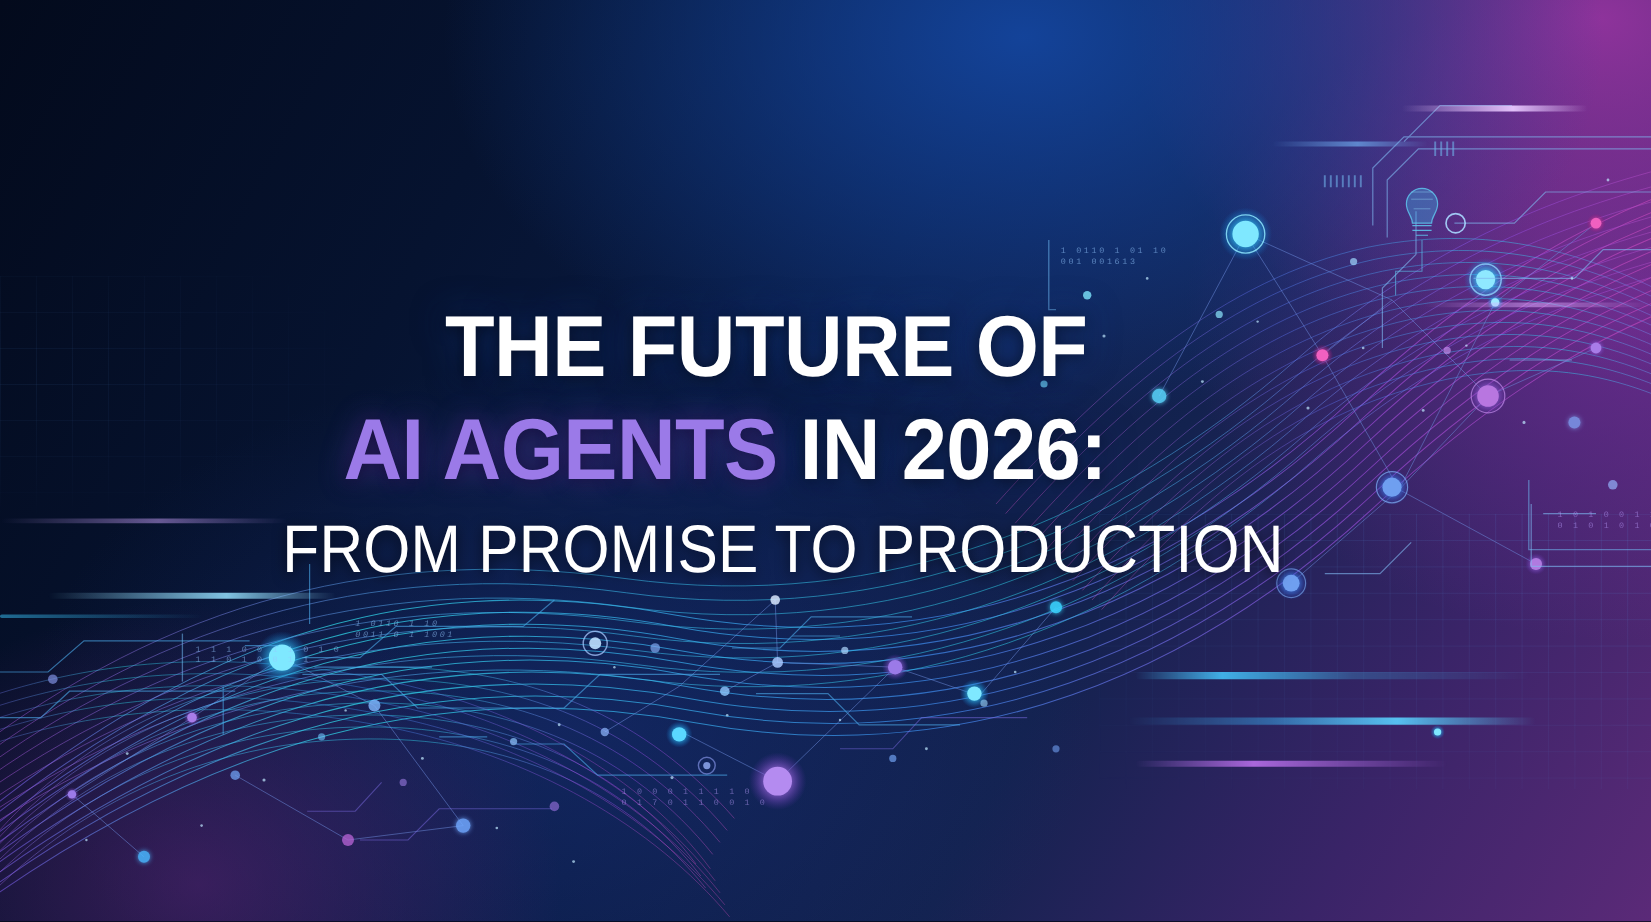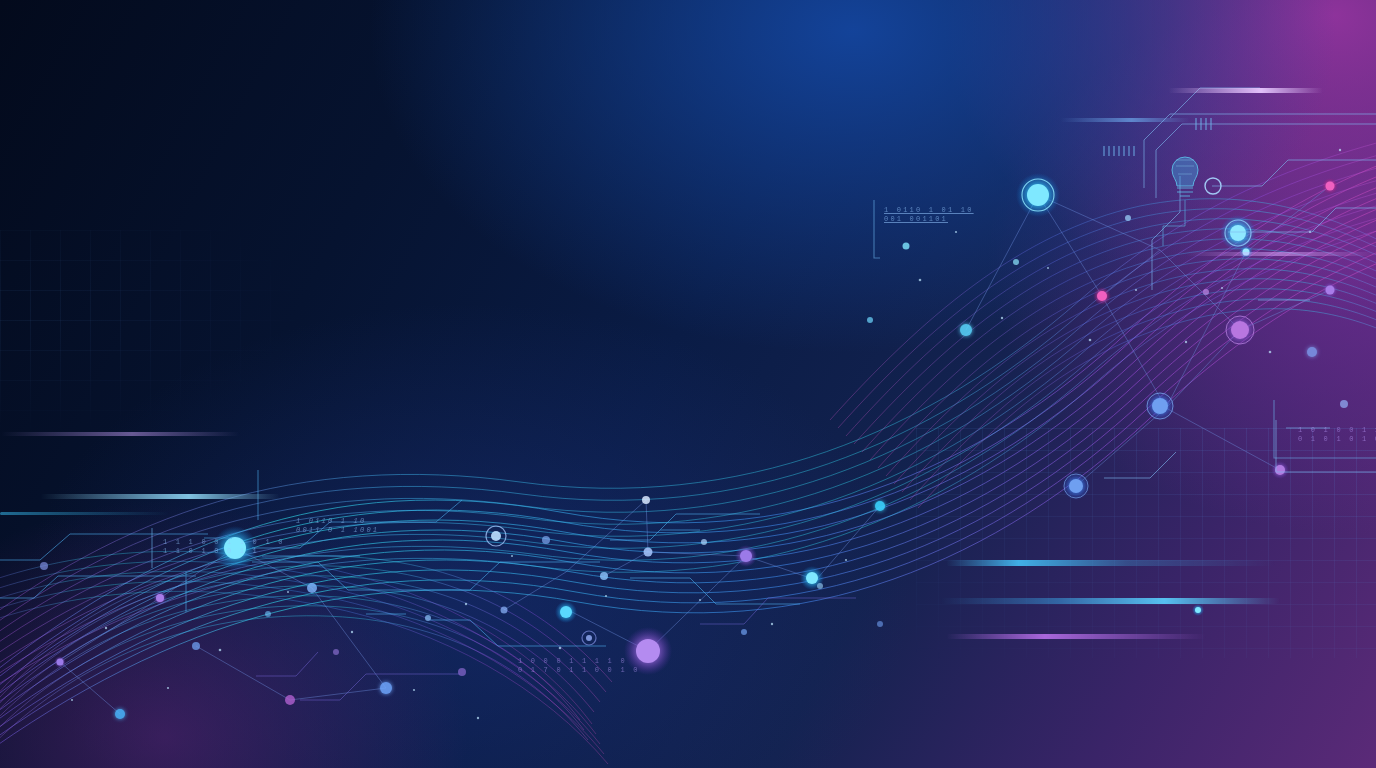--- a/index.html
+++ b/index.html
@@ -440,24 +440,29 @@
               background:linear-gradient(90deg, rgba(190,120,240,0) 0%, rgba(222,170,255,0.55) 50%, rgba(222,170,255,0) 100%);"></div>
   <div class="streak" style="left:946px; top:560px; width:330px; height:6px;
               background:linear-gradient(90deg, rgba(40,160,240,0) 0%, rgba(70,200,255,0.85) 22%, rgba(70,200,255,0.25) 55%, rgba(70,200,255,0) 100%);"></div>
   <div class="streak" style="left:940px; top:598px; width:340px; height:6px;
               background:linear-gradient(90deg, rgba(40,160,240,0) 0%, rgba(60,185,250,0.45) 35%, rgba(90,210,255,0.9) 66%, rgba(90,210,255,0) 100%);"></div>
   <div class="streak" style="left:946px; top:634px; width:260px; height:5px;
               background:linear-gradient(90deg, rgba(160,80,230,0) 0%, rgba(200,120,250,0.8) 38%, rgba(200,120,250,0) 100%);"></div>
   <div class="streak" style="left:0px; top:512px; width:170px; height:3px;
               background:linear-gradient(90deg, rgba(60,200,255,0.5) 0%, rgba(60,200,255,0) 100%);"></div>
 
-  <div class="binary" style="left:884px; top:206px;text-decoration:underline;"><span>1 0110 1 01 10</span><br><span>001 001101</span></div>
+  <div class="binary" style="left:884px; top:206px;"><span>1 0110 1 01 10</span><br><span>001 001613</span></div>
 
   <div class="binary" style="left:163px; top:538px;"><span>1 1 1 0 0 1 1 0 1 0</span><br><span>1 1 0 1 0 0 1 1</span></div>
 
   <div class="binary" style="left:296px; top:517px;font-style:italic;"><span>1 0110 1 10</span><br><span>0011 0 1 1001</span></div>
 
   <div class="binary violet" style="left:518px; top:657px;"><span>1 0 0 0 1 1 1 1 0</span><br><span>0 1 7 0 1 1 0 0 1 0</span></div>
 
   <div class="binary violet" style="left:1298px; top:426px;"><span>1 0 1 0 0 1 1 0 1</span><br><span>0 1 0 1 0 1 0 1 1 0 1</span></div>
 
+  <div id="title-block">
+    <div class="line" id="line-1">THE FUTURE OF</div>
+    <div class="line" id="line-2"><span id="accent-text">AI AGENTS</span><span id="rest-text"> IN 2026:</span></div>
+    <div class="line" id="line-3">FROM PROMISE TO PRODUCTION</div>
+  </div>
 
 </div>
 
 </body></html>

